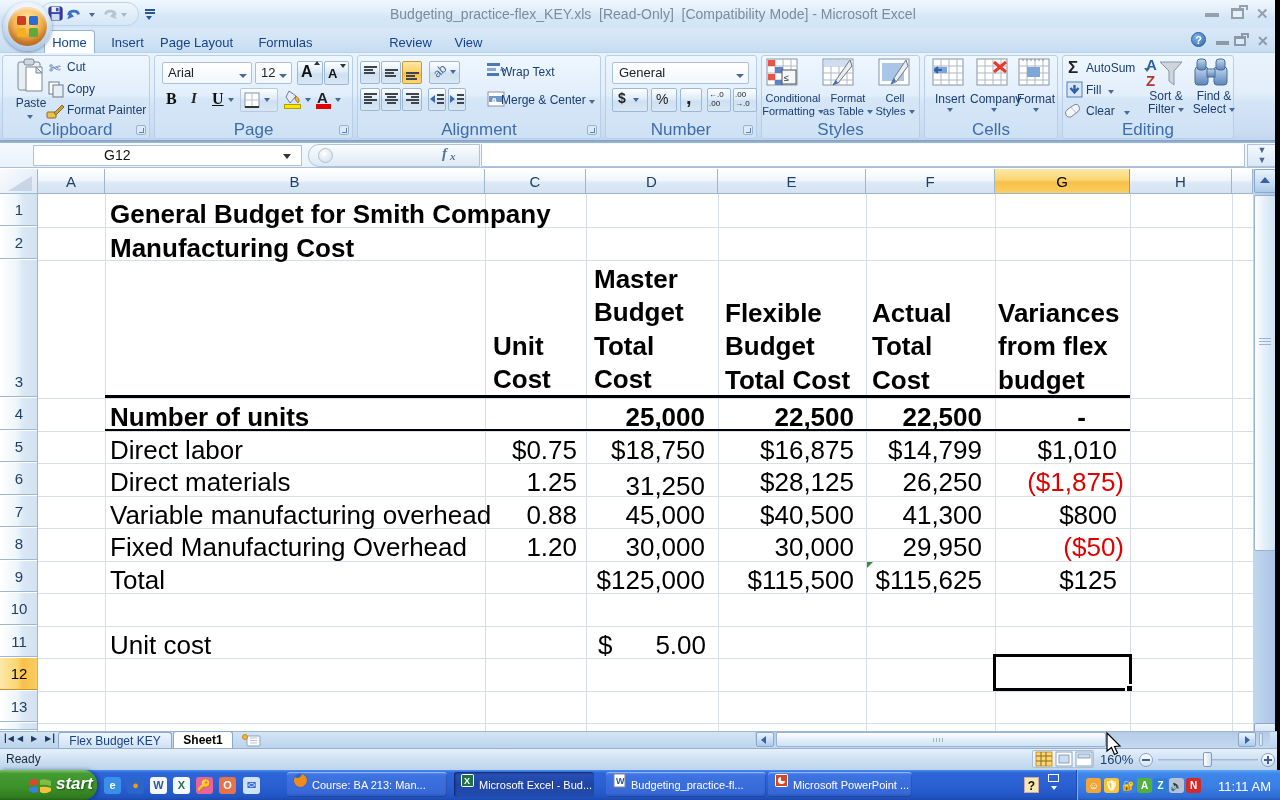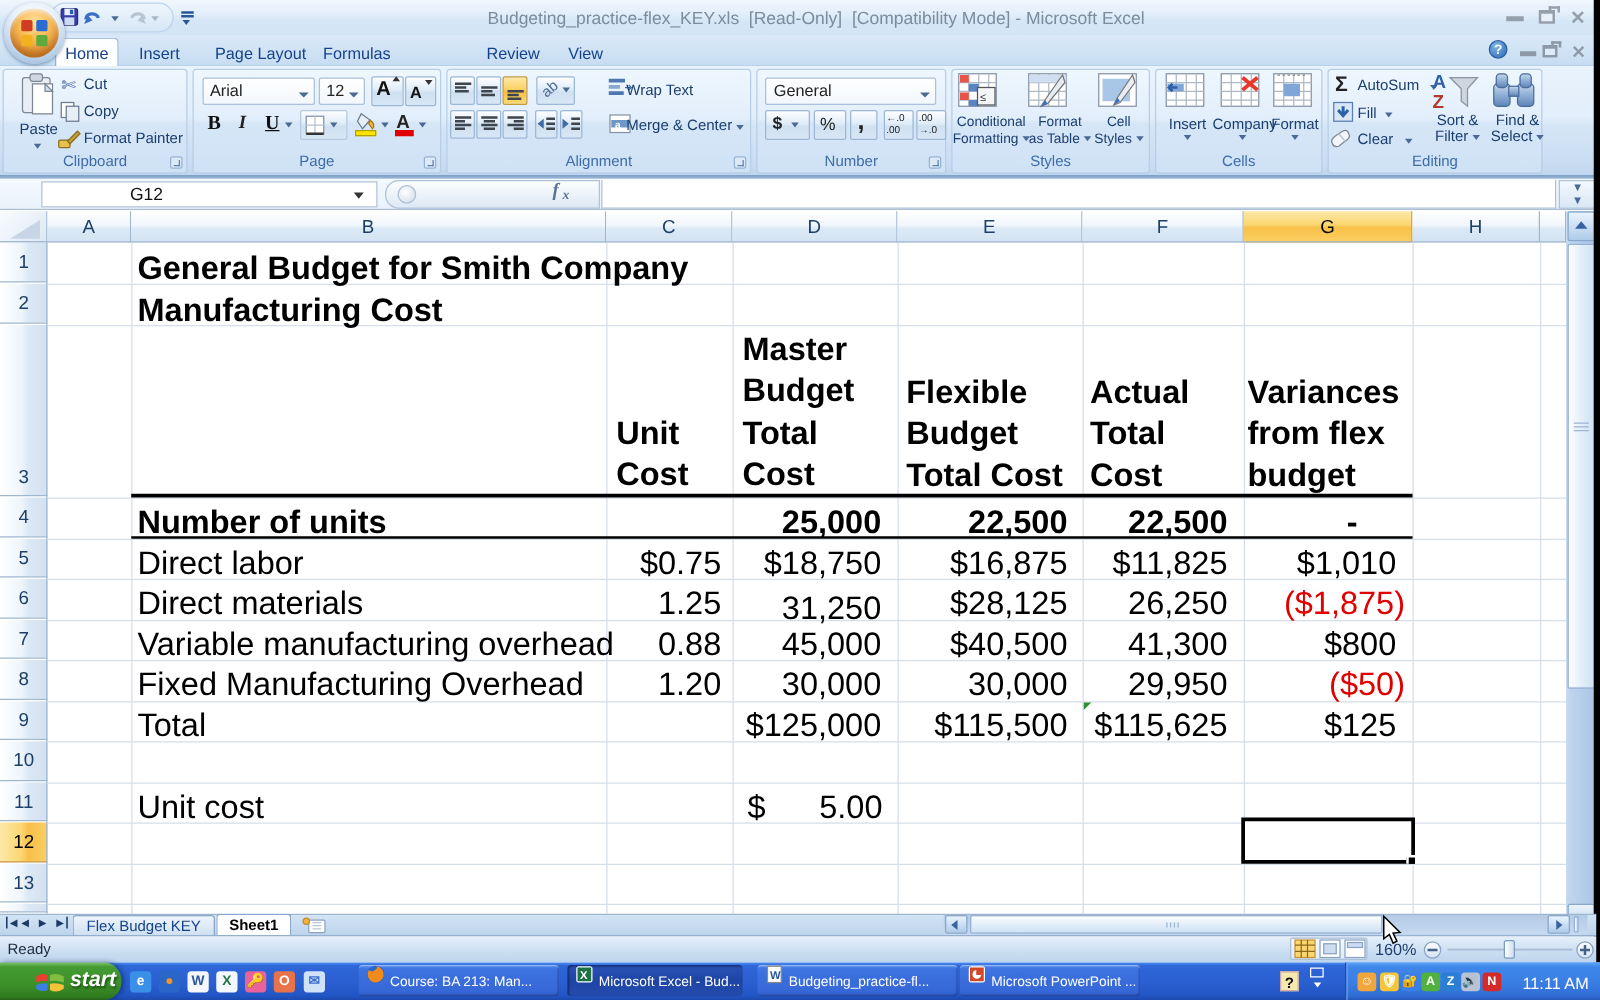--- a/index.html
+++ b/index.html
@@ -1,21 +1,21 @@
 <!DOCTYPE html>
 <html><head><meta charset="utf-8">
 <style>
 *{margin:0;padding:0;box-sizing:border-box;}
 html,body{width:1280px;height:800px;overflow:hidden;}
 body{font-family:"Liberation Sans",sans-serif;position:relative;background:#fff;}
 .a{position:absolute;}
 .tabtxt{font-size:13px;color:#15428b;}
 .grp{position:absolute;top:55px;height:84px;border:1px solid #b8cee6;border-radius:3px;
  background:linear-gradient(180deg,#eef7fe 0%,#e2eefb 48%,#d5e6f7 52%,#cfe2f5 100%);}
-.grplabel{position:absolute;bottom:1px;left:0;right:0;text-align:center;font-size:12px;color:#3f6ca8;height:14px;line-height:13px;}
+.grplabel{position:absolute;bottom:1px;left:0;right:0;text-align:center;font-size:17px;color:#3f6ca8;height:14px;line-height:13px;}
 .dlg{position:absolute;bottom:3px;right:3px;width:10px;height:10px;border:1px solid #98b3d2;border-radius:2px;background:#dce9f6;}
 .dlg:after{content:"";position:absolute;left:2px;top:2px;width:4px;height:4px;border-left:1px solid #5e82ad;border-top:1px solid #5e82ad;transform:rotate(180deg);}
 .btxt{font-size:12px;color:#1c3e6e;}
 .dda{display:inline-block;width:0;height:0;border-left:3px solid transparent;border-right:3px solid transparent;border-top:4px solid #4a6a94;vertical-align:middle;}
 .combo{position:absolute;background:linear-gradient(180deg,#fff,#f2f7fc);border:1px solid #abc1d9;border-radius:2px;font-size:13px;color:#222;}
 .combo .ar{position:absolute;right:1px;top:1px;bottom:1px;width:15px;text-align:center;}
 .combo .ar:after{content:"";display:inline-block;margin-top:7px;width:0;height:0;border-left:4px solid transparent;border-right:4px solid transparent;border-top:4px solid #4a6a94;}
 .sbtn{position:absolute;border:1px solid #9db8d6;border-radius:2px;background:linear-gradient(180deg,#fdfeff,#dfecf8 45%,#cfe0f1 55%,#d8e7f4);}
 .albtn{width:20px;height:23px;}
 .num{font-size:26px;color:#000;position:absolute;text-align:right;white-space:pre;}
@@ -72,21 +72,21 @@
  <path d="M17 10 C17 4 7 4 6 9" fill="none" stroke="#b8c4d2" stroke-width="3"></path>
  <path d="M19 6 L13 12 L19 14 Z" fill="#b8c4d2" transform="rotate(112 16 10)"></path>
 </svg>
 <div class="dda a" style="left:121px;top:13px;border-top-color:#a8b6c6;"></div>
 <div class="a" style="left:145px;top:9px;width:10px;height:2px;background:#2c5796;"></div>
 <div class="a" style="left:145px;top:12px;width:10px;height:2px;background:#2c5796;"></div>
 <div class="dda a" style="left:146px;top:16px;border-top-color:#2c5796;"></div>
 <div class="a" style="left:44px;top:30px;width:51px;height:23px;background:#fdfeff;border:1px solid #92b2d6;border-bottom:none;border-radius:4px 4px 0 0;"></div>
 <div class="a tabtxt" style="left:44px;top:35px;width:51px;text-align:center;">Home</div>
 <div class="a tabtxt" style="left:103px;top:35px;width:49px;text-align:center;">Insert</div>
-<div class="a tabtxt" style="left:160px;top:35px;width:85px;text-align:right;">Page Layout</div>
+<div class="a tabtxt" style="left:160px;top:35px;width:85px;text-align:left;">Page Layout</div>
 <div class="a tabtxt" style="left:253px;top:35px;width:65px;text-align:center;">Formulas</div>
 <div class="a tabtxt" style="left:331px;top:51px;width:43px;text-align:center;">Data</div>
 <div class="a tabtxt" style="left:383px;top:35px;width:55px;text-align:center;">Review</div>
 <div class="a tabtxt" style="left:447px;top:35px;width:43px;text-align:center;">View</div>
 <div class="a" style="left:0;top:53px;width:1280px;height:90px;background:linear-gradient(180deg,#e9f3fd 0%,#e2eefa 45%,#d4e5f6 55%,#c9dcf2 88%,#bfd5ed 100%);border-bottom:1px solid #95b1cf;"></div>
 <div class="grp" style="left:2px;width:148px;">
     <div class="grplabel">Clipboard</div>
     <div class="dlg"></div>
   </div>
 <div class="grp" style="left:154px;width:199px;">
@@ -394,21 +394,21 @@
 <div class="a" style="left:105px;top:429px;width:1025px;height:2px;background:#000;"></div>
 <div class="celltxt" style="left:110px;top:402px;font-weight:bold;">Number of units</div>
 <div class="num numb" style="right:575px;top:402px;">25,000</div>
 <div class="num numb" style="right:426px;top:402px;">22,500</div>
 <div class="num numb" style="right:298px;top:402px;">22,500</div>
 <div class="num numb" style="right:194px;top:402px;">-</div>
 <div class="celltxt" style="left:110px;top:435px;">Direct labor</div>
 <div class="num" style="right:703px;top:435px;">$0.75</div>
 <div class="num" style="right:575px;top:435px;">$18,750</div>
 <div class="num" style="right:426px;top:435px;">$16,875</div>
-<div class="num" style="right:298px;top:435px;">$11,825</div>
+<div class="num" style="right:298px;top:435px;">$14,799</div>
 <div class="num" style="right:163px;top:435px;">$1,010</div>
 <div class="celltxt" style="left:110px;top:467px;">Direct materials</div>
 <div class="num" style="right:703px;top:467px;">1.25</div>
 <div class="num" style="right:575px;top:471px;">31,250</div>
 <div class="num" style="right:426px;top:467px;">$28,125</div>
 <div class="num" style="right:298px;top:467px;">26,250</div>
 <div class="num red" style="right:156px;top:467px;">($1,875)</div>
 <div class="celltxt" style="left:110px;top:500px;">Variable manufacturing overhead</div>
 <div class="num" style="right:703px;top:500px;">0.88</div>
 <div class="num" style="right:575px;top:500px;">45,000</div>

